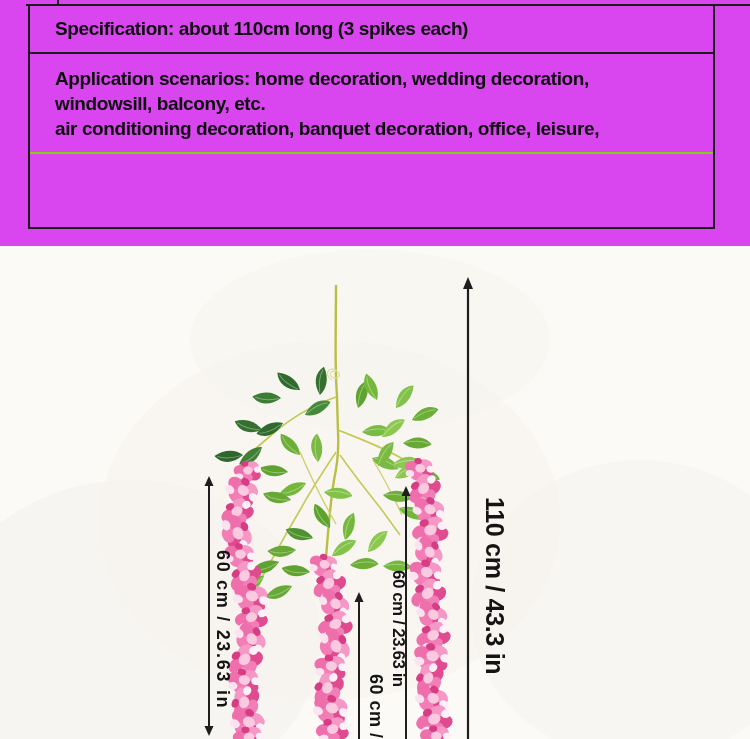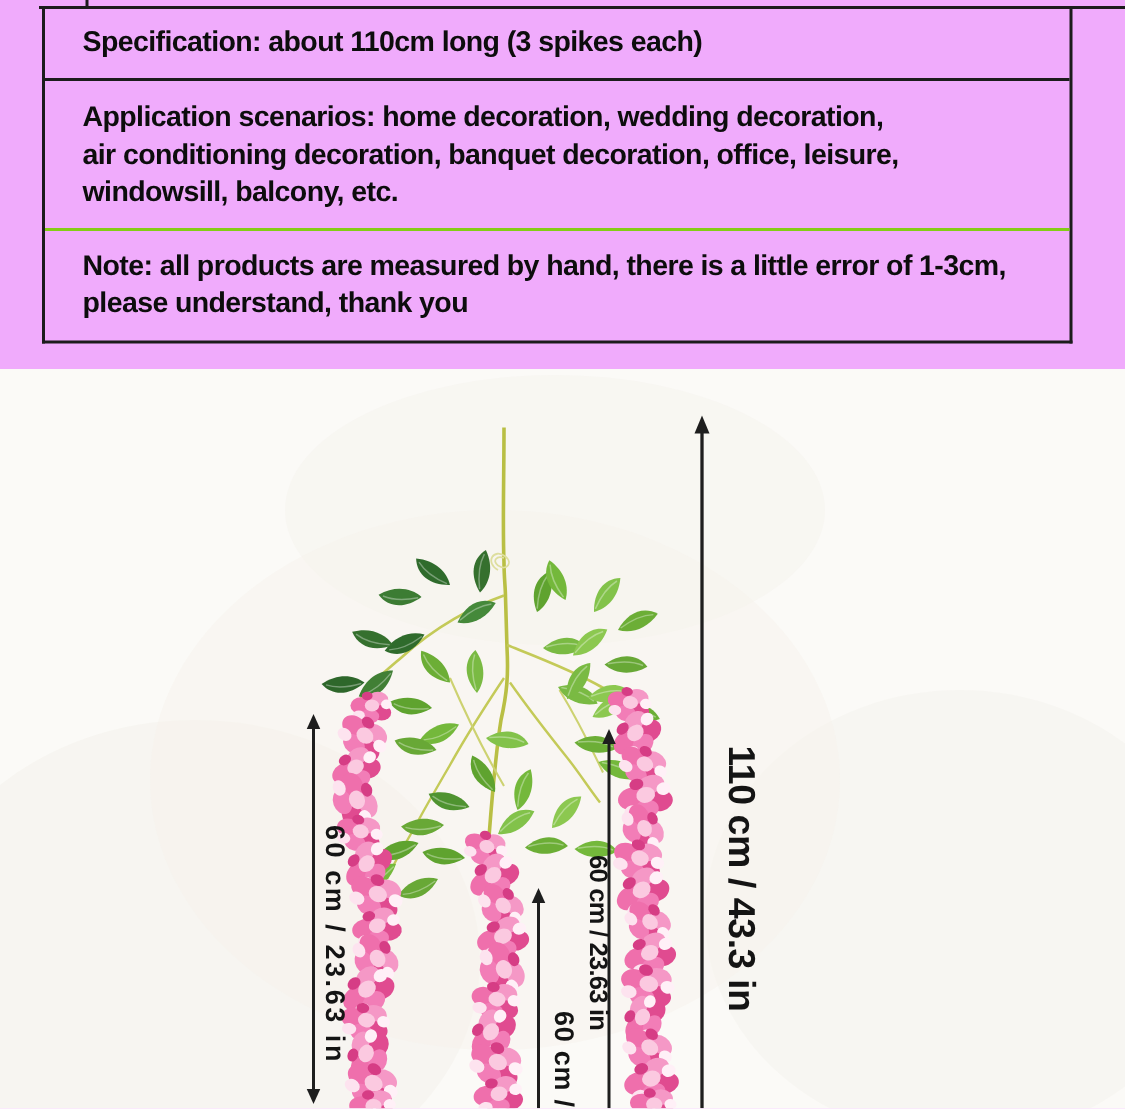--- a/index.html
+++ b/index.html
@@ -1,16 +1,16 @@
 <!DOCTYPE html>
 <html><head>
 <meta charset="utf-8">
 <style>
   html,body{margin:0;padding:0;background:#ffffff;}
-  #page{position:relative;width:750px;height:739px;background:#f0abfc;overflow:hidden;
+  #page{position:relative;width:750px;height:739px;background:#d946ef;overflow:hidden;
         font-family:"Liberation Sans",sans-serif;}
   .hline,.vline{position:absolute;background:#1c1c1c;}
   #spec-table{position:absolute;left:28px;top:5px;width:687px;height:224px;
               border-left:2px solid #1c1c1c;border-right:2px solid #1c1c1c;border-bottom:2px solid #1c1c1c;
               box-sizing:border-box;}
   .spec-row{box-sizing:border-box;display:flex;flex-direction:column;justify-content:center;
             padding-left:25px;padding-right:8px;color:#0d0d0d;font-weight:700;
             font-size:19px;line-height:25px;letter-spacing:-0.4px;}
   .spec-row .ln{white-space:nowrap;}
   #row-spec{height:49px;border-bottom:2px solid #1c1c1c;}
@@ -26,26 +26,22 @@
 
   <div class="hline" style="left:26px;top:4px;width:724px;height:2px;"></div>
   <div class="vline" style="left:57px;top:0;width:2px;height:4px;"></div>
 
   <div id="spec-table">
     <div id="row-spec" class="spec-row">
       <div class="ln">Specification: about 110cm long (3 spikes each)</div>
     </div>
     <div id="row-app" class="spec-row">
       <div class="ln">Application scenarios: home decoration, wedding decoration,</div>
+      <div class="ln">windowsill, balcony, etc.</div>
       <div class="ln">air conditioning decoration, banquet decoration, office, leisure,</div>
-      <div class="ln">windowsill, balcony, etc.</div>
-    </div>
-    <div id="row-note" class="spec-row">
-      <div class="ln">Note: all products are measured by hand, there is a little error of 1-3cm,</div>
-      <div class="ln">please understand, thank you</div>
     </div>
   </div>
 
   <svg id="diagram-svg" viewBox="0 0 750 739" xmlns="http://www.w3.org/2000/svg">
     <defs>
       <g id="leaf">
         <path d="M0,0 C8,-10 19,-13 28,-6 C19,3 8,4 0,0 Z"></path>
         <path d="M2,-1 C10,-5 18,-7 25,-6" fill="none" stroke="rgba(255,255,255,0.35)" stroke-width="1"></path>
       </g>
       <g id="fc">

